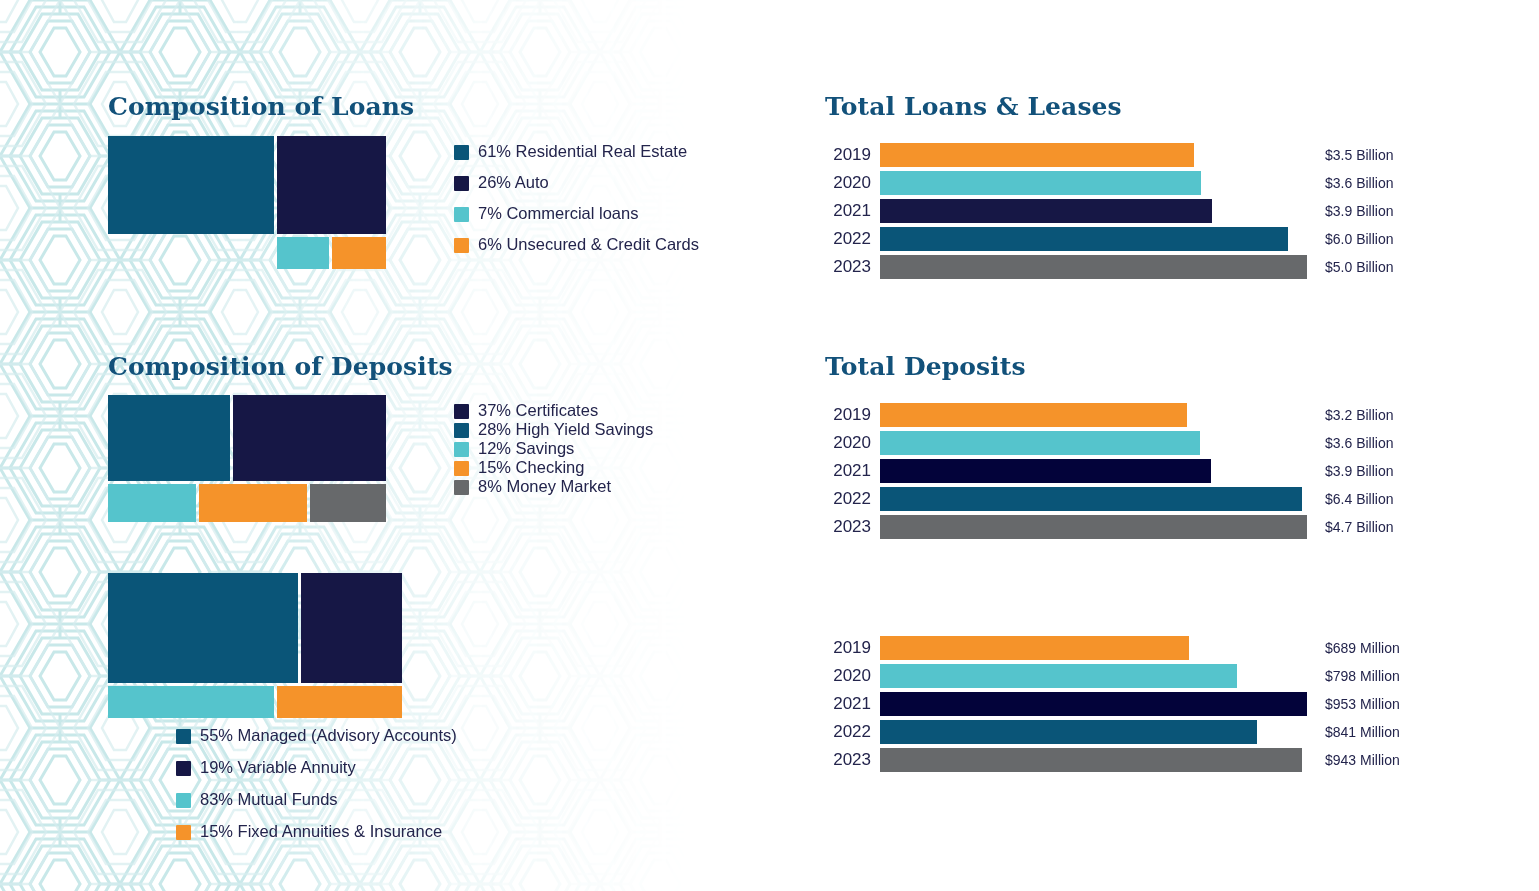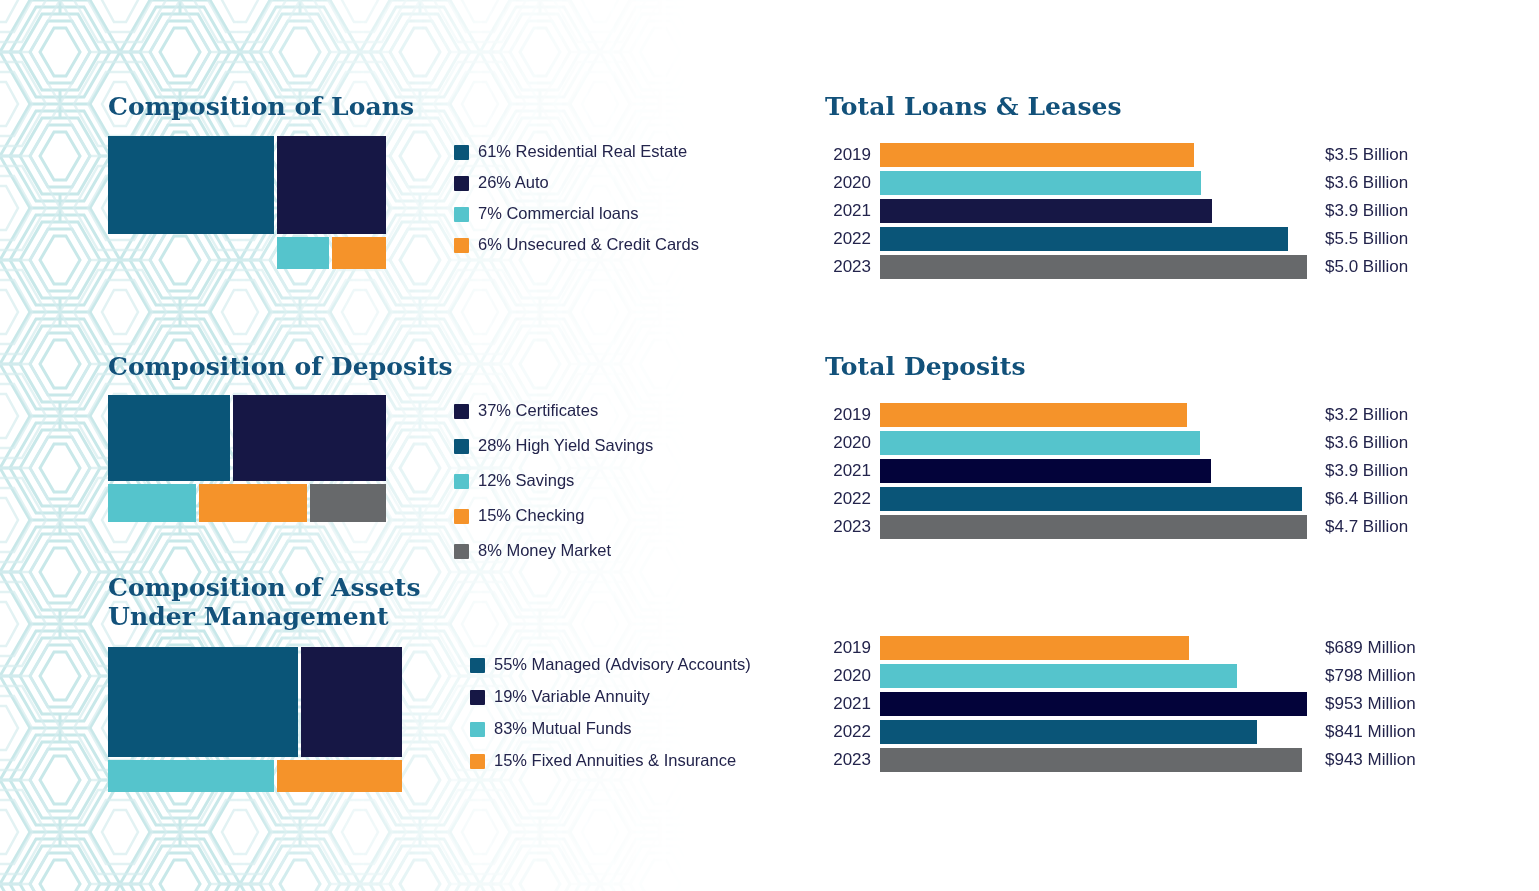--- a/index.html
+++ b/index.html
@@ -59,21 +59,21 @@
     width:46px;flex:0 0 46px;
     text-align:right;
     font-size:17px;
     color:#23244c;
     padding-right:9px;
   }
   .bar-track{flex:1 1 auto;position:relative;height:24px;}
   .bar-fill{height:24px;}
   .bar-value{
     width:140px;flex:0 0 140px;
-    font-size:17px;
+    font-size:14px;
     color:#23244c;
     padding-left:18px;
     white-space:nowrap;
   }
 </style>
 </head>
 <body>
 
 <svg id="bg-pattern" viewBox="0 0 720 891" preserveAspectRatio="none" aria-hidden="true">
   <defs>
@@ -148,21 +148,21 @@
         <div class="tm-cell" style="flex:0 0 122px;background:#0a5578;height:86px;"></div>
         <div class="tm-cell" style="flex:1 1 auto;background:#161745;height:86px;"></div>
       </div>
       <div class="tm-row" style="height:38px;">
         <div class="tm-cell" style="flex:0 0 88px;background:#55c4cc;height:38px;"></div>
         <div class="tm-cell" style="flex:0 0 108px;background:#f5932a;height:38px;"></div>
         <div class="tm-cell" style="flex:1 1 auto;background:#67696b;height:38px;"></div>
       </div>
     </div>
 
-    <div class="legend" style="margin-left:40px;gap:16px;padding-top:6px;">
+    <div class="legend" style="margin-left:40px;gap:0;padding-top:6px;">
       <div class="legend-item">
         <span class="legend-swatch" style="background:#161745;"></span>
         <span class="legend-label">37% Certificates</span>
       </div>
       <div class="legend-item">
         <span class="legend-swatch" style="background:#0a5578;"></span>
         <span class="legend-label">28% High Yield Savings</span>
       </div>
       <div class="legend-item">
         <span class="legend-swatch" style="background:#55c4cc;"></span>
@@ -174,24 +174,22 @@
       </div>
       <div class="legend-item">
         <span class="legend-swatch" style="background:#67696b;"></span>
         <span class="legend-label">8% Money Market</span>
       </div>
     </div>
   </div>
 </section>
 
 <section class="panel" style="left:108px;top:573px;width:660px;">
-  <h2 class="panel-title">Composition of Assets
-Under Management</h2>
-
-  <div style="display:flex;align-items:flex-start;margin-top:16px;">
+
+  <div style="display:flex;align-items:flex-start;flex-direction:column;">
     <div class="treemap" style="width:294px;">
       <div class="tm-row" style="height:110px;">
         <div class="tm-cell" style="flex:0 0 190px;background:#0a5578;height:110px;"></div>
         <div class="tm-cell" style="flex:1 1 auto;background:#161745;height:110px;"></div>
       </div>
       <div class="tm-row" style="height:32px;">
         <div class="tm-cell" style="flex:0 0 166px;background:#55c4cc;height:32px;"></div>
         <div class="tm-cell" style="flex:1 1 auto;background:#f5932a;height:32px;"></div>
       </div>
     </div>
@@ -240,21 +238,21 @@
       <span class="bar-track">
         <span class="bar-fill" style="display:block;width:77.7%;background:#161745;"></span>
       </span>
       <span class="bar-value">$3.9 Billion</span>
     </div>
     <div class="bar-row" style="margin-bottom:4px;">
       <span class="bar-year">2022</span>
       <span class="bar-track">
         <span class="bar-fill" style="display:block;width:95.5%;background:#0a5578;"></span>
       </span>
-      <span class="bar-value">$5.5 Billion</span>
+      <span class="bar-value">$6.0 Billion</span>
     </div>
     <div class="bar-row">
       <span class="bar-year">2023</span>
       <span class="bar-track">
         <span class="bar-fill" style="display:block;width:100%;background:#67696b;"></span>
       </span>
       <span class="bar-value">$5.0 Billion</span>
     </div>
   </div>
 </section>

